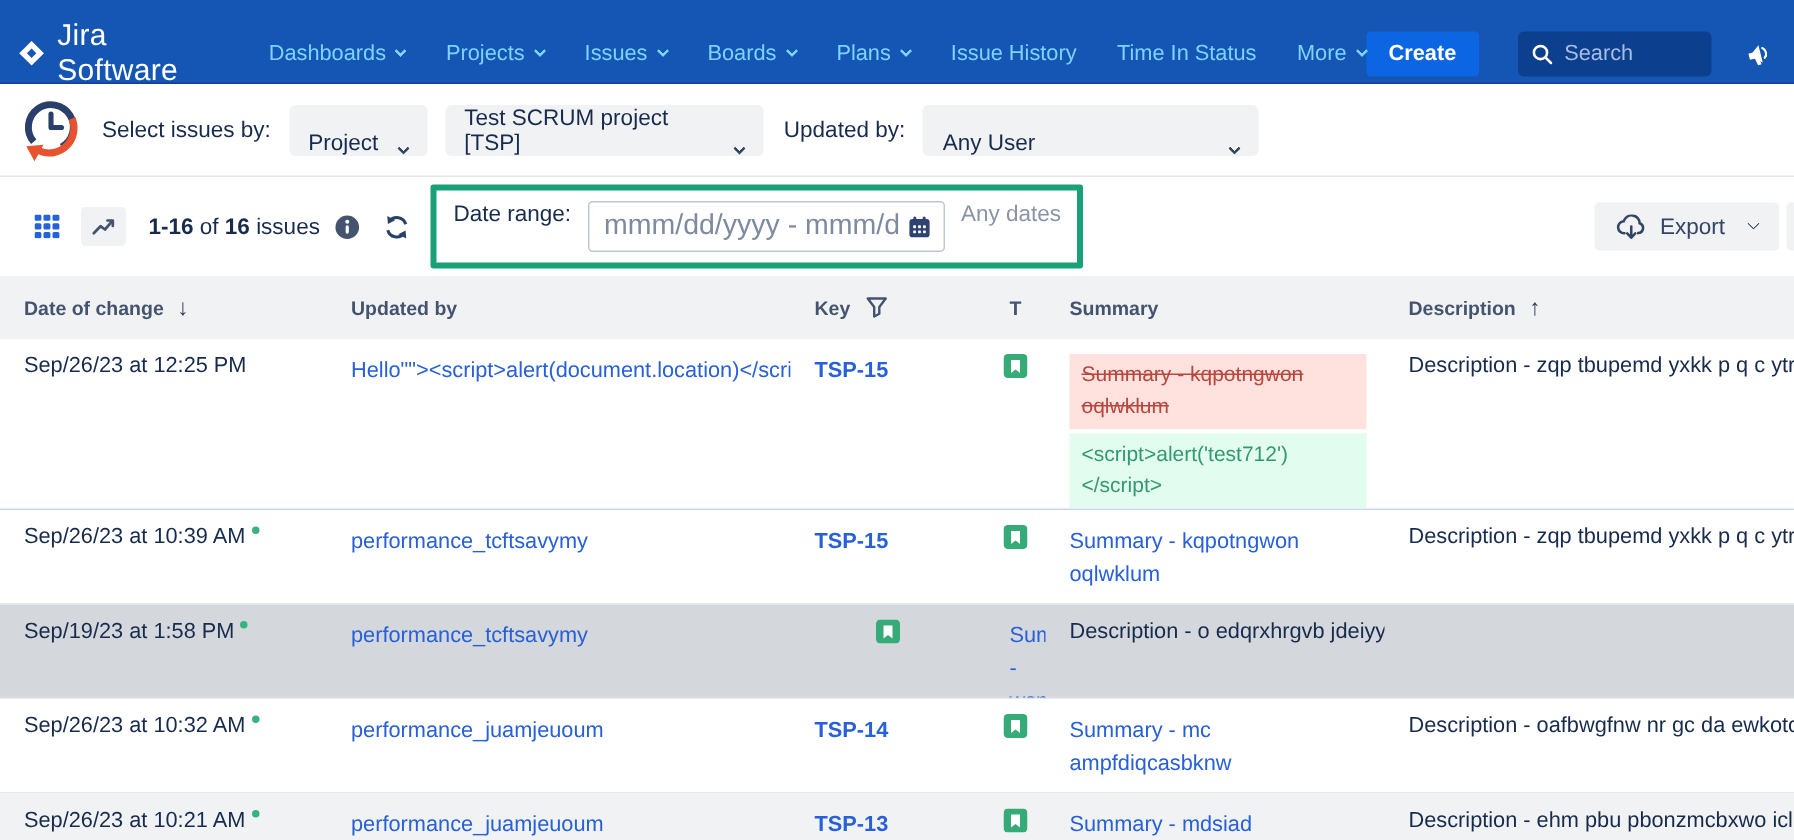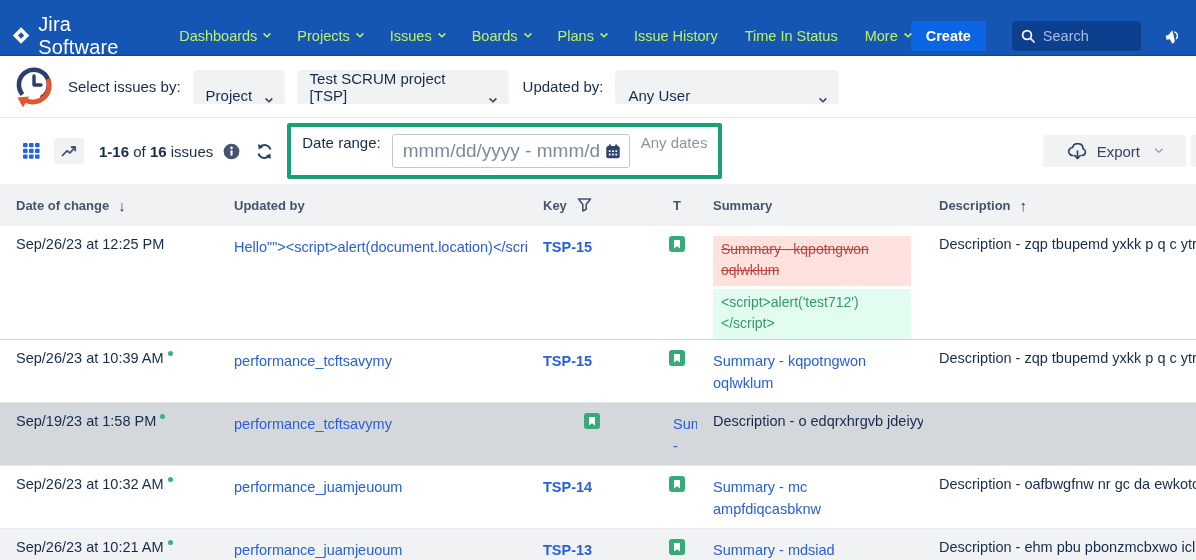--- a/index.html
+++ b/index.html
@@ -5,21 +5,21 @@
   * { box-sizing: border-box; margin: 0; padding: 0; }
   html,body { width:1196px; height:560px; overflow:hidden; background:#fff;
     font-family:"Liberation Sans", sans-serif; color:var(--text,#172B4D); }
 
   
   .topnav { height:56px; background:var(--nav-bg,#1556B5); display:flex; align-items:center;
     padding:16px 14px 0 12px; border-bottom:1px solid rgba(9,30,66,.35); }
   .brand { display:flex; align-items:center; gap:8px; color:#fff; font-size:20px; font-weight:500;
     letter-spacing:.2px; margin-right:38px; cursor:pointer; }
   .nav-items { display:flex; align-items:center; gap:27px; }
-  .nav-item { color:#bef264; font-size:14.5px; font-weight:500; display:flex; align-items:center; cursor:pointer; white-space:nowrap; }
+  .nav-item { color:#7dd3fc; font-size:14.5px; font-weight:500; display:flex; align-items:center; cursor:pointer; white-space:nowrap; }
   .chev { display:inline-block; width:6px; height:6px; border-right:2px solid currentColor;
     border-bottom:2px solid currentColor; transform:rotate(45deg); margin-left:7px; position:relative; top:-2px; border-radius:1px; }
   .create-btn { margin-left:auto; background:var(--create-bg,#0C66E4); color:#fff; border:none;
     font-family:inherit; font-size:14.5px; font-weight:700; padding:7px 15px; border-radius:3px; cursor:pointer; }
   .searchbox { margin-left:26px; width:130px; height:30px; background:var(--search-bg,#0C3F8E);
     border-radius:4px; display:flex; align-items:center; padding:0 8px; gap:7px; }
   .searchbox input { background:transparent; border:none; outline:none; color:#fff; font-size:14.5px; width:90px; font-family:inherit; }
   .searchbox input::placeholder { color:#A9BDE3; }
   .megaphone { margin-left:22px; }
 
@@ -46,21 +46,21 @@
   .refresh-btn { margin-left:15px; cursor:pointer; display:flex; }
   .annotation { margin-left:13px; border:4px solid var(--annotation,#18A179); border-radius:2px;
     display:flex; align-items:flex-start; gap:11px; padding:7px 11px; }
   .dr-label { font-size:15px; white-space:nowrap; }
   .dr-input { width:238px; height:34px; border:1px solid #C1C7D0; border-radius:3px; display:flex;
     align-items:center; padding:0 8px 0 10px; gap:6px; background:#fff; }
   .dr-input input { border:none; outline:none; font-size:19px; width:196px; color:var(--text,#172B4D); font-family:inherit; }
   .dr-input input::placeholder { color:var(--placeholder,#7E8AA0); }
   .any-dates { font-size:15px; color:#8A94A6; white-space:nowrap; }
   .export-btn { margin-left:auto; margin-right:10px; background:var(--panel,#F1F2F4); border:none;
-    border-radius:3px; height:32px; display:flex; align-items:center; gap:9px; padding:0 24px;
+    border-radius:3px; height:32px; display:flex; align-items:center; gap:9px; padding:0 14px;
     font-family:inherit; font-size:15px; color:#344563; cursor:pointer; }
   .export-btn .chev { border-width:1.8px; }
   .btn-sliver { position:absolute; right:0; width:5px; height:32px; background:var(--panel,#F1F2F4); border-radius:3px 0 0 3px; }
 
   
   .grid-cols { display:grid; grid-template-columns:218px 309px 130px 40px 226px minmax(0,1fr); }
   .thead { background:var(--panel,#F1F2F4); height:42px; align-items:center; }
   .th { font-size:13px; font-weight:700; color:var(--muted,#44546F); padding-left:16px;
     display:flex; align-items:center; white-space:nowrap; }
   .th.center { justify-content:center; padding-left:0; }

